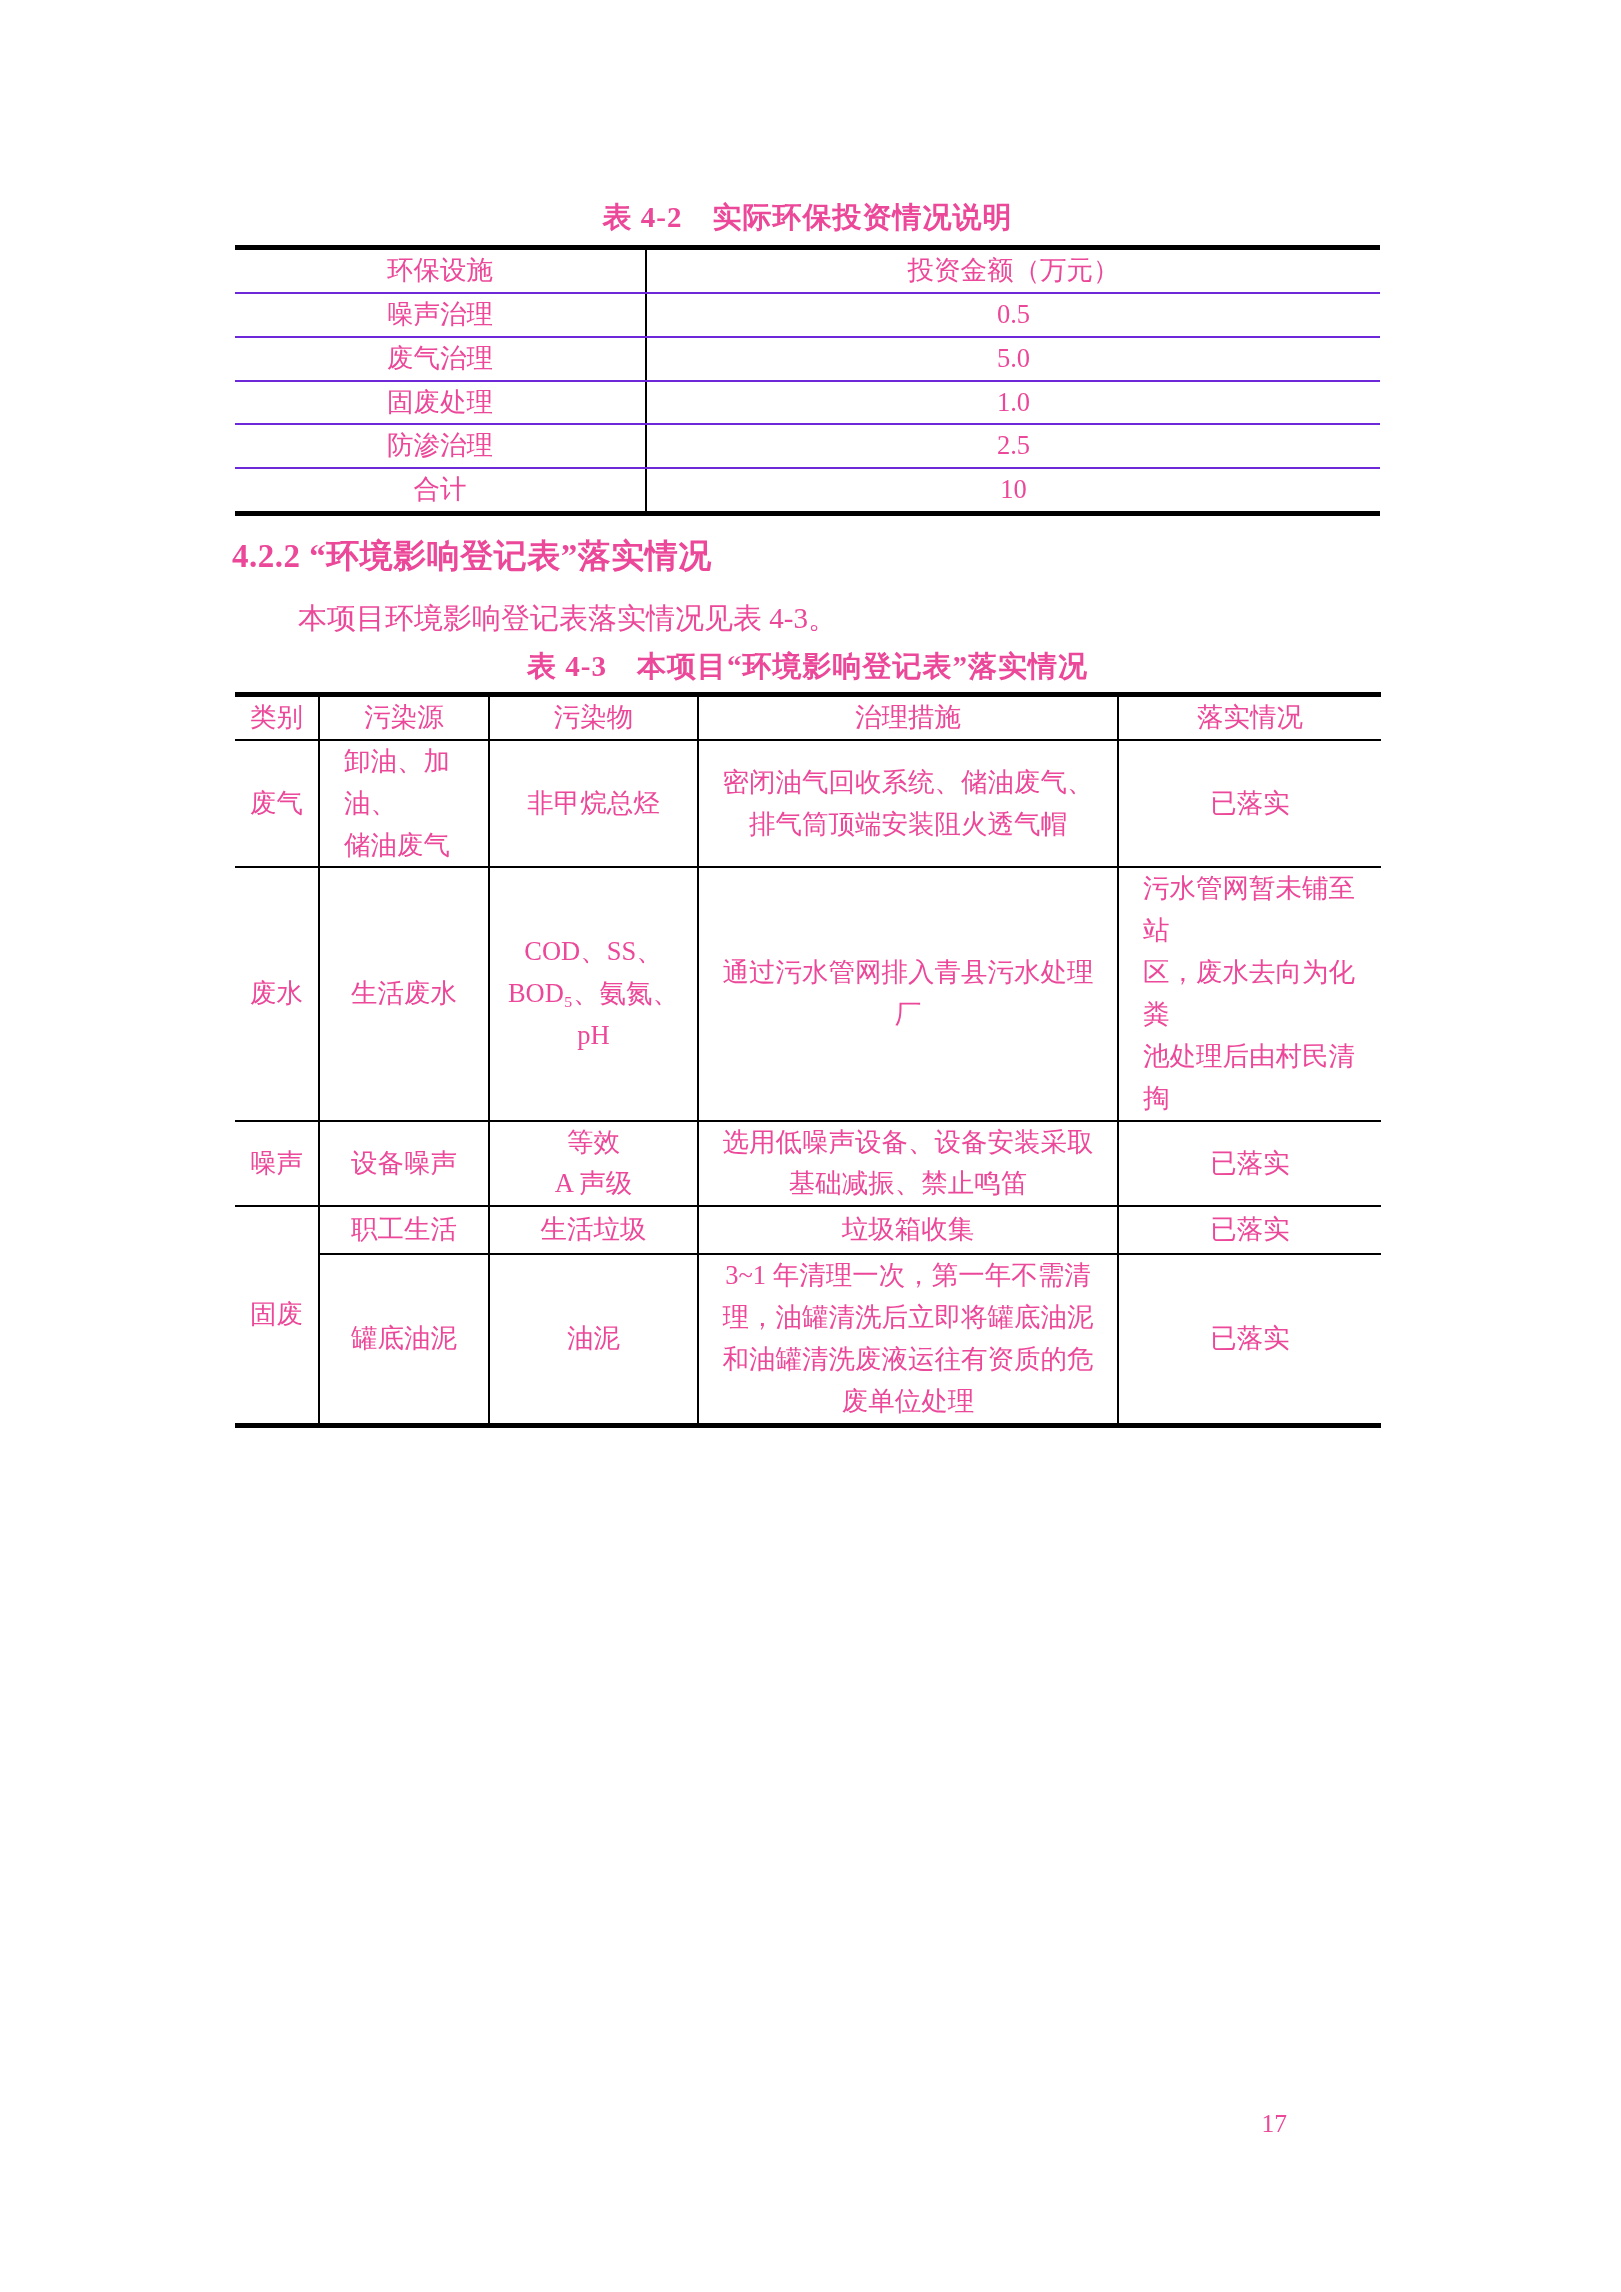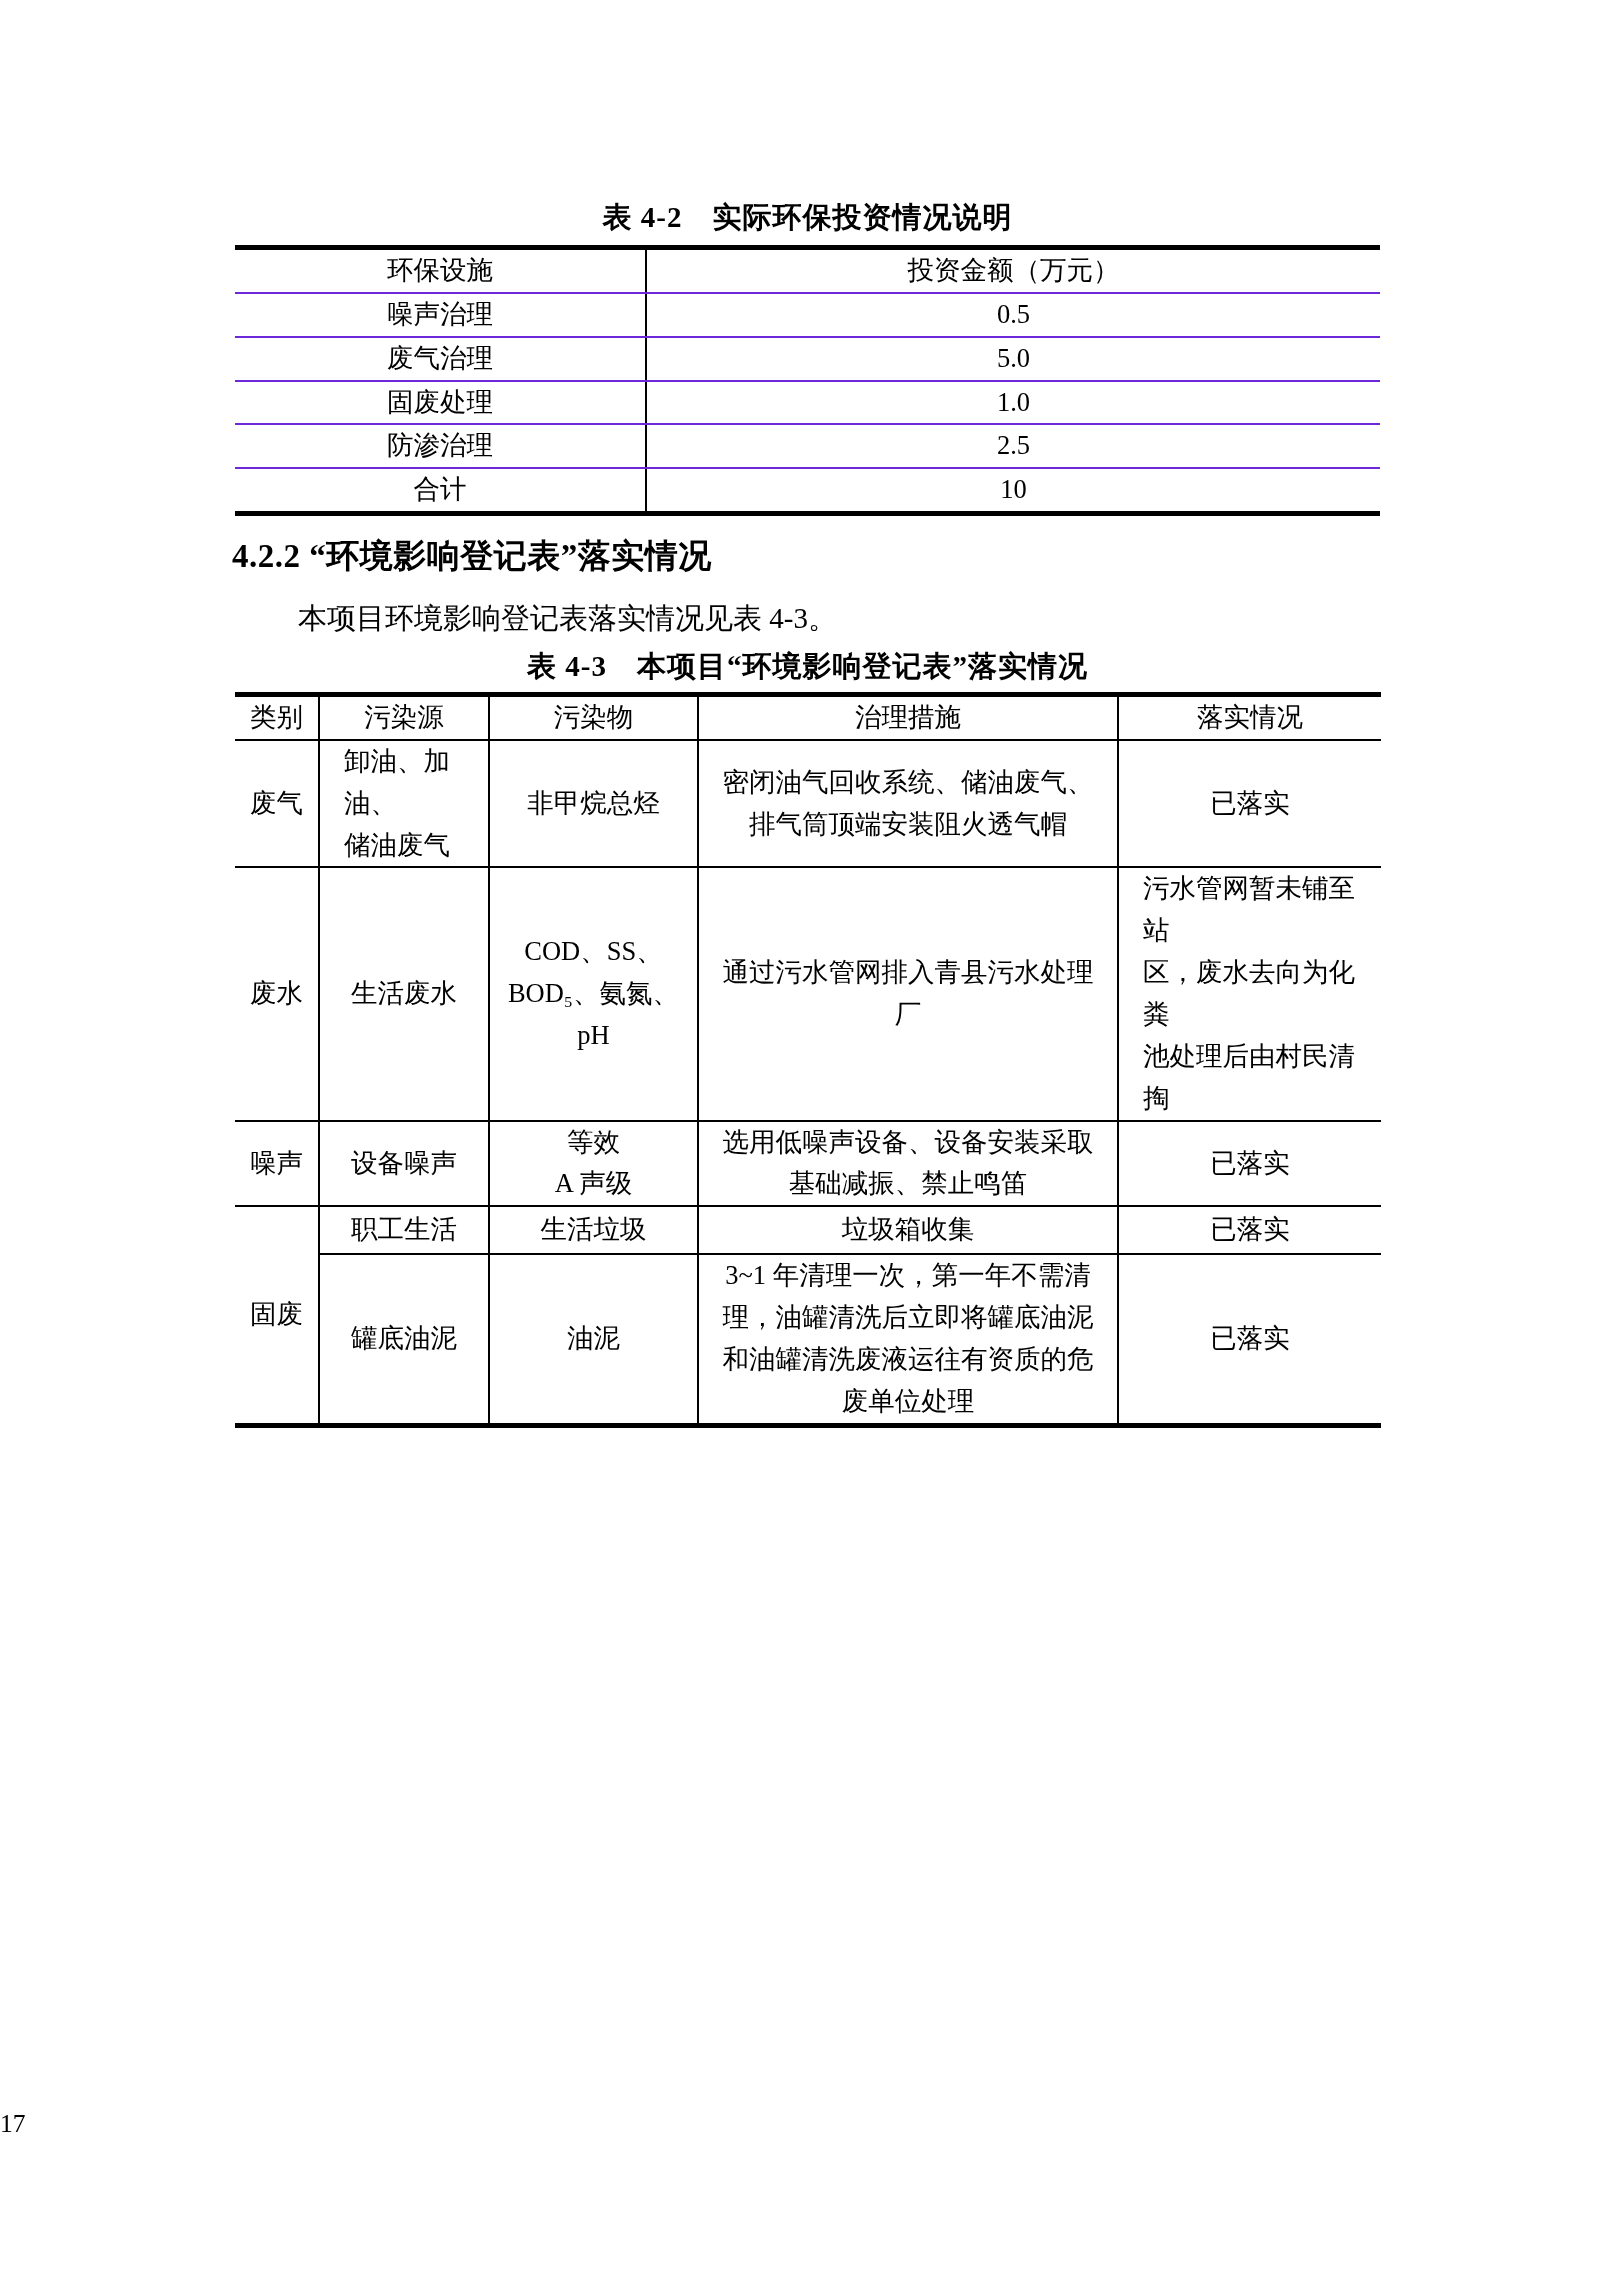--- a/index.html
+++ b/index.html
@@ -1,21 +1,21 @@
 <!DOCTYPE html>
 <html><head>
 <meta charset="utf-8">
 <style>
   html,body{margin:0;padding:0;background:#e9e9e9;}
   .page{
     position:relative;
     width:1621px;height:2293px;
     margin:0 auto;
     background:#ffffff;
-    color:#000000;
+    color:#ec4899;
     font-family:"Liberation Serif","DejaVu Serif",serif;
     overflow:hidden;
   }
 
   
   .tbl-title{
     position:absolute;left:235px;width:1145px;
     text-align:center;font-weight:bold;font-size:29px;line-height:1.2;
     font-family:"Liberation Serif","DejaVu Serif",serif;
     letter-spacing:1px;
@@ -64,21 +64,21 @@
   #table43 tr.r-head{height:41px;}
   #table43 tr.r-gas{height:87px;}
   #table43 tr.r-water{height:128px;}
   #table43 tr.r-noise{height:83px;}
   #table43 tr.r-solid1{height:48px;}
   #table43 tr.r-solid2{height:161px;}
   td.al{text-align:left;padding-left:24px;}
 
   .page-num{
     position:absolute;left:0;top:2109px;width:1287px;
-    text-align:left;font-size:25.5px;
+    text-align:right;font-size:25.5px;
   }
 </style>
 </head>
 <body>
 
 <div class="page">
 
   <div class="tbl-title" id="t42-title">表 4-2　实际环保投资情况说明</div>
 
   <table id="table42" class="thick">

